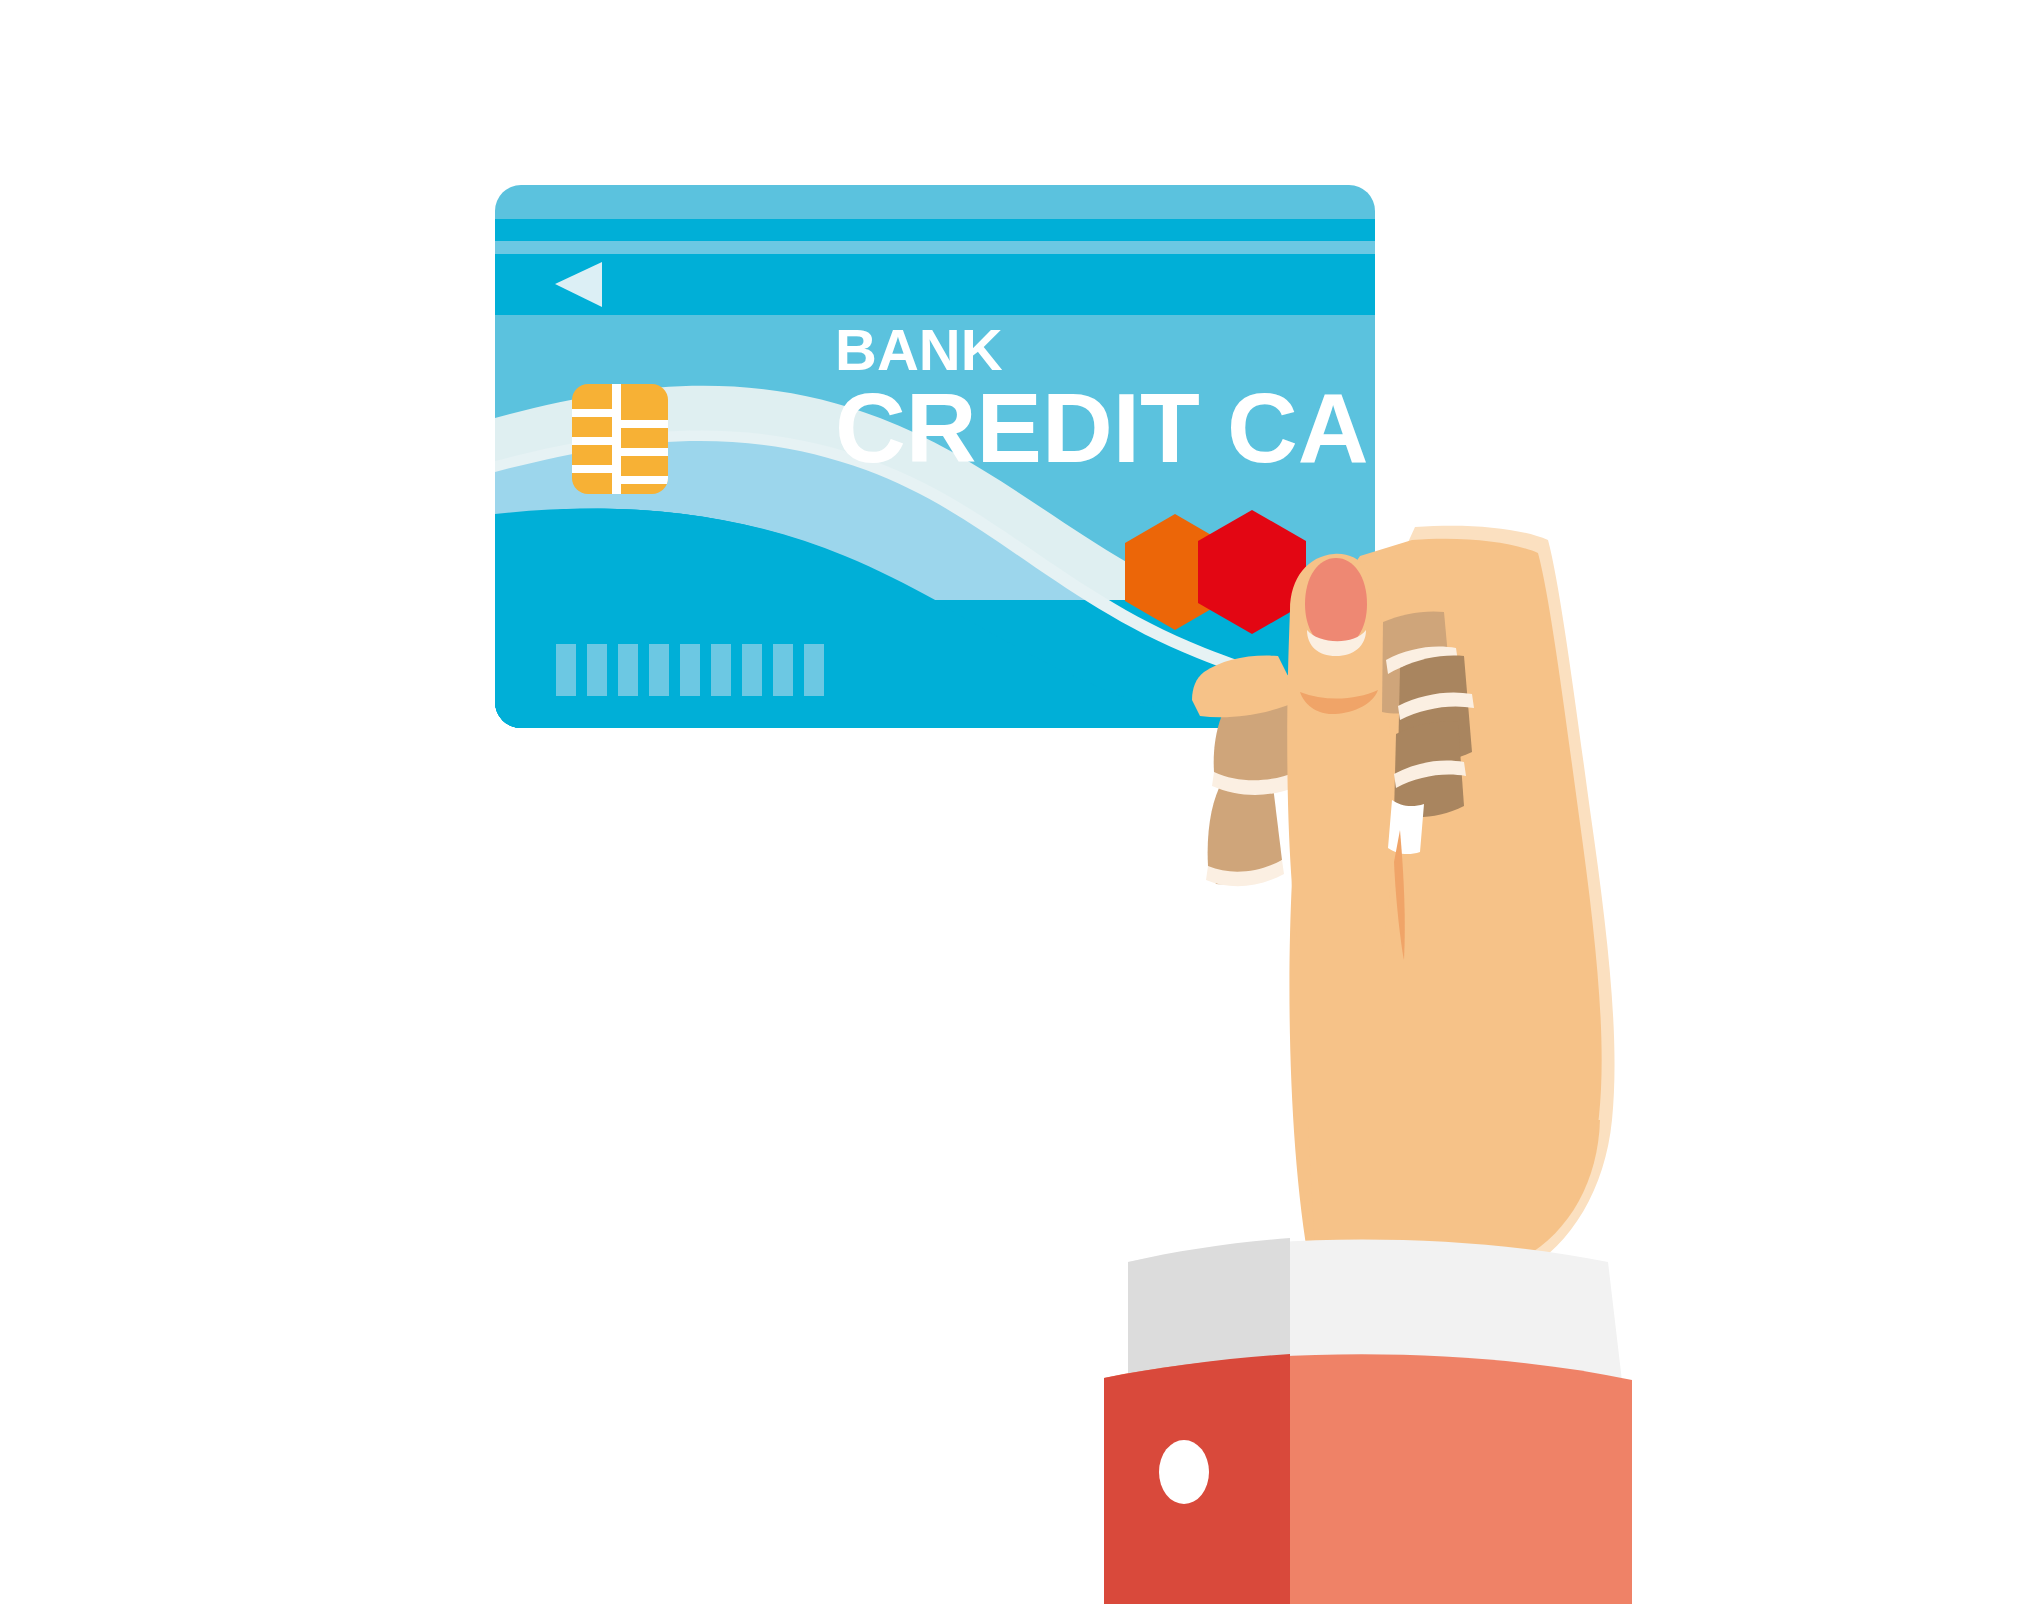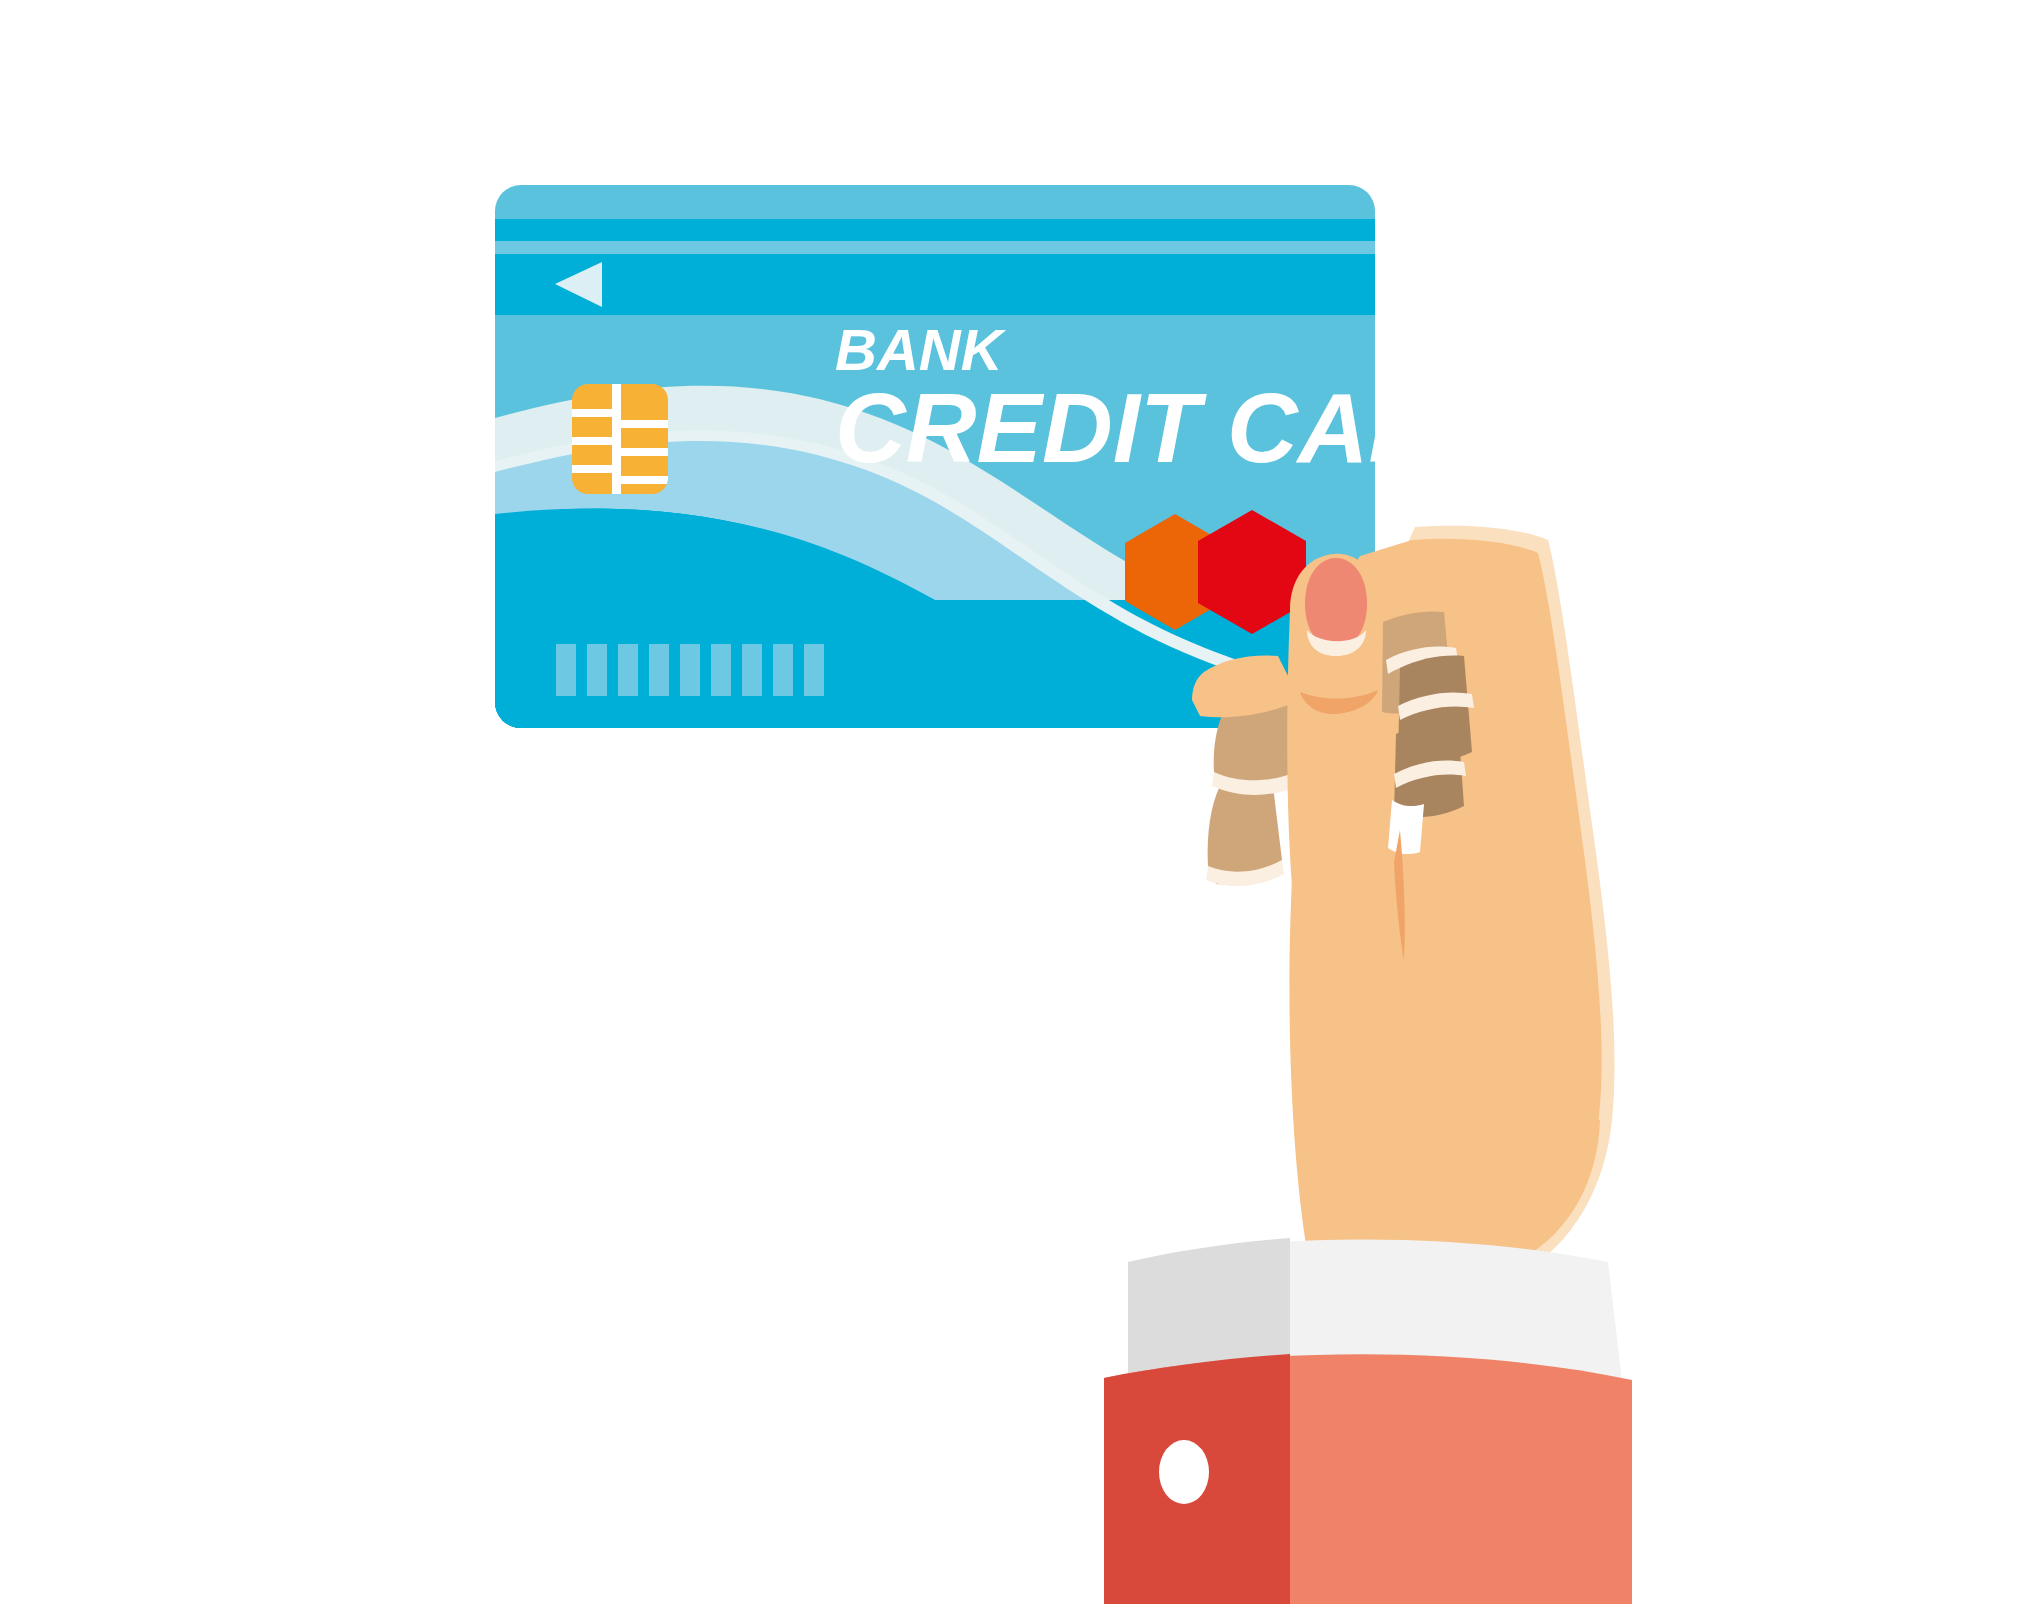--- a/index.html
+++ b/index.html
@@ -9,21 +9,20 @@
   }
   body {
     font-family: "Liberation Sans", sans-serif;
   }
   #stage {
     position: relative;
     width: 1719px;
     height: 1604px;
     background: #ffffff;
     overflow: hidden;
-    font-style: italic;
   }
   #scene-svg {
     position: absolute;
     left: 0;
     top: 0;
     width: 2043px;
     height: 1604px;
     display: block;
   }
   .card-text {

